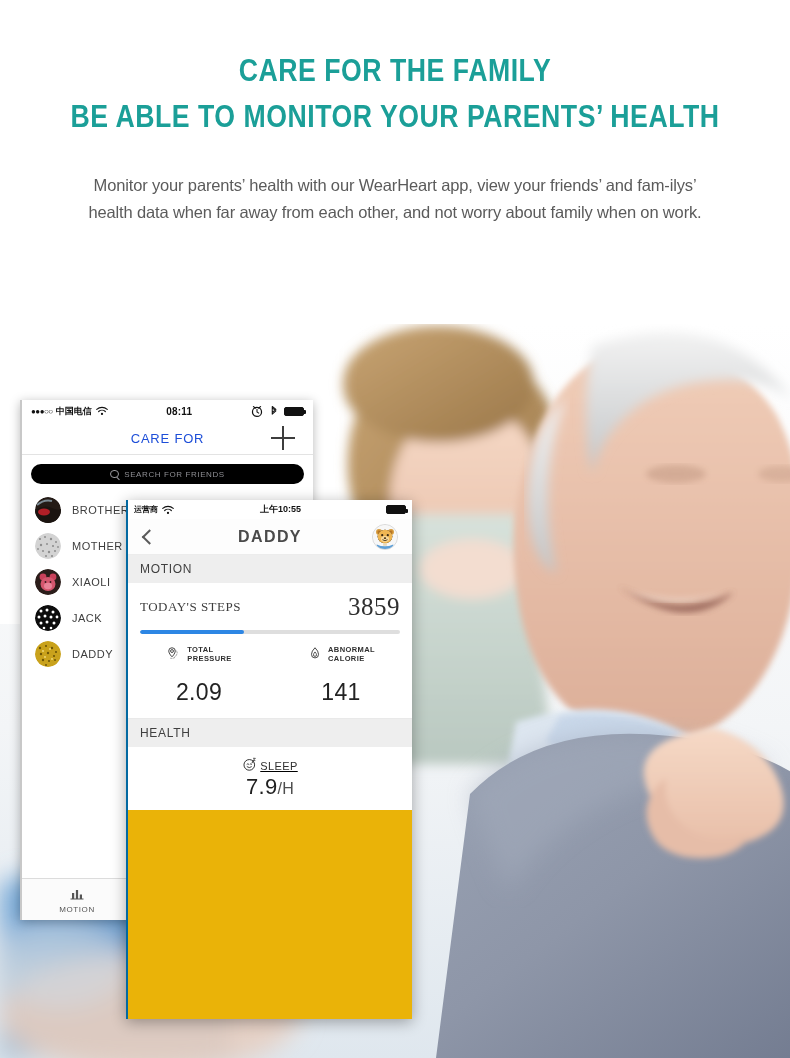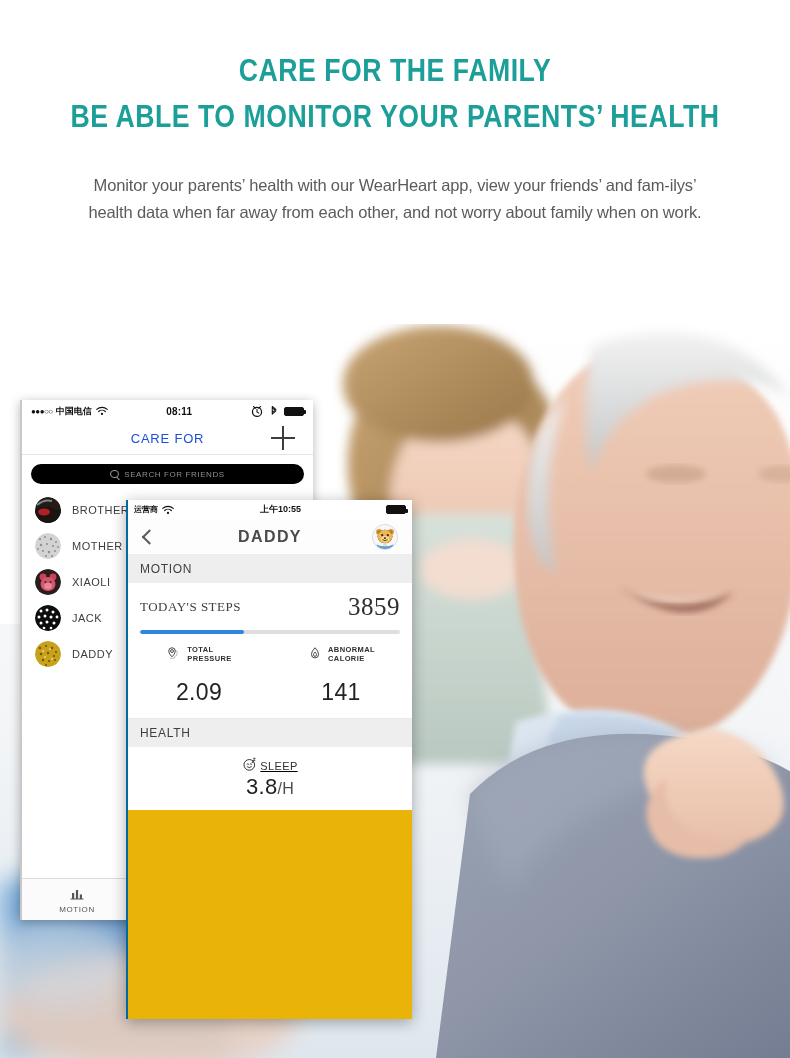--- a/index.html
+++ b/index.html
@@ -656,19 +656,19 @@
             <svg class="icon-md" viewBox="0 0 18 18">
                 <circle cx="8.2" cy="10" r="6" stroke="#2f2f2f" stroke-width="1.1" fill="none"></circle>
                 <path d="M5.6 9.2q1 -1.2 2 0M9 9.2q1 -1.2 2 0" stroke="#2f2f2f" stroke-width="1" fill="none" stroke-linecap="round"></path>
                 <path d="M5.8 12.2q2.4 2 4.8 0" stroke="#2f2f2f" stroke-width="1" fill="none" stroke-linecap="round"></path>
                 <path d="M12.4 2.6h2.6l-2.6 2.6h2.6" stroke="#2f2f2f" stroke-width="0.9" fill="none" stroke-linejoin="round"></path>
                 <path d="M11.2 5.8h1.6l-1.6 1.6h1.6" stroke="#2f2f2f" stroke-width="0.8" fill="none" stroke-linejoin="round"></path>
               </svg>
           </span>
           <span class="sleep-cap">SLEEP</span>
         </div>
-        <div class="sleep-val"><span>3.8</span><span class="unit">/H</span></div>
+        <div class="sleep-val"><span>7.9</span><span class="unit">/H</span></div>
       </div>
     </div>
 
   </div>
 
 </div>
 
 </body></html>

